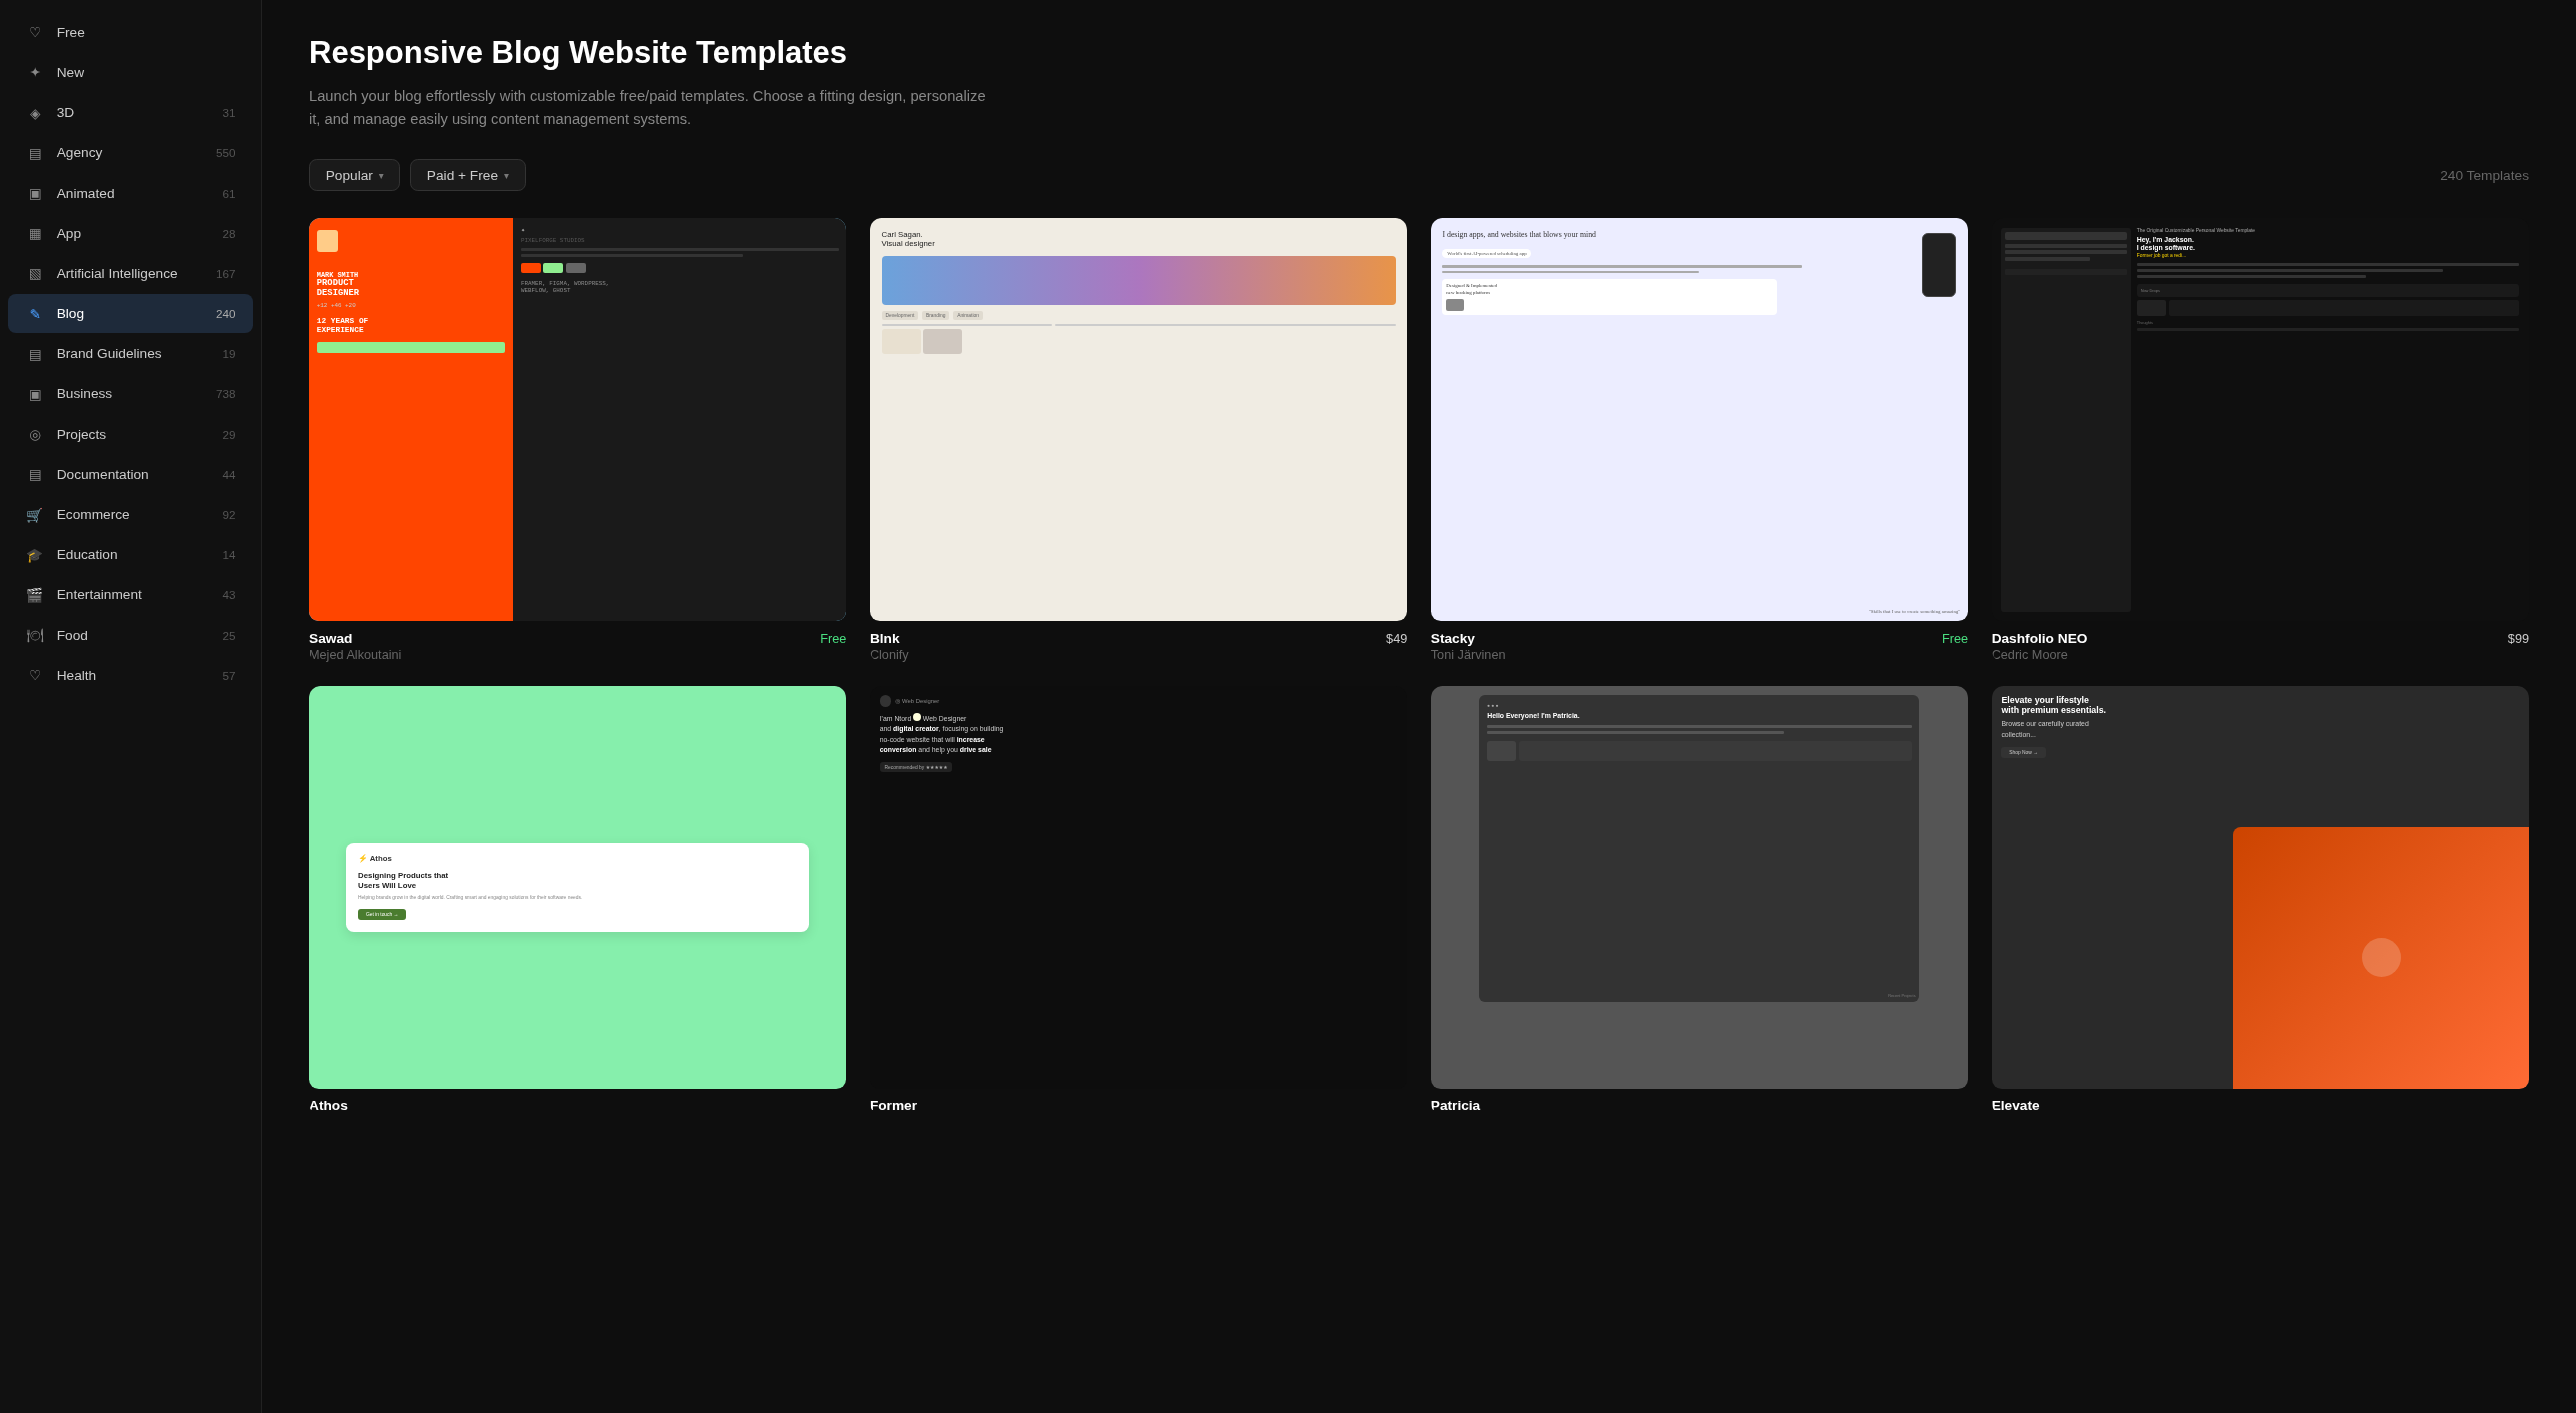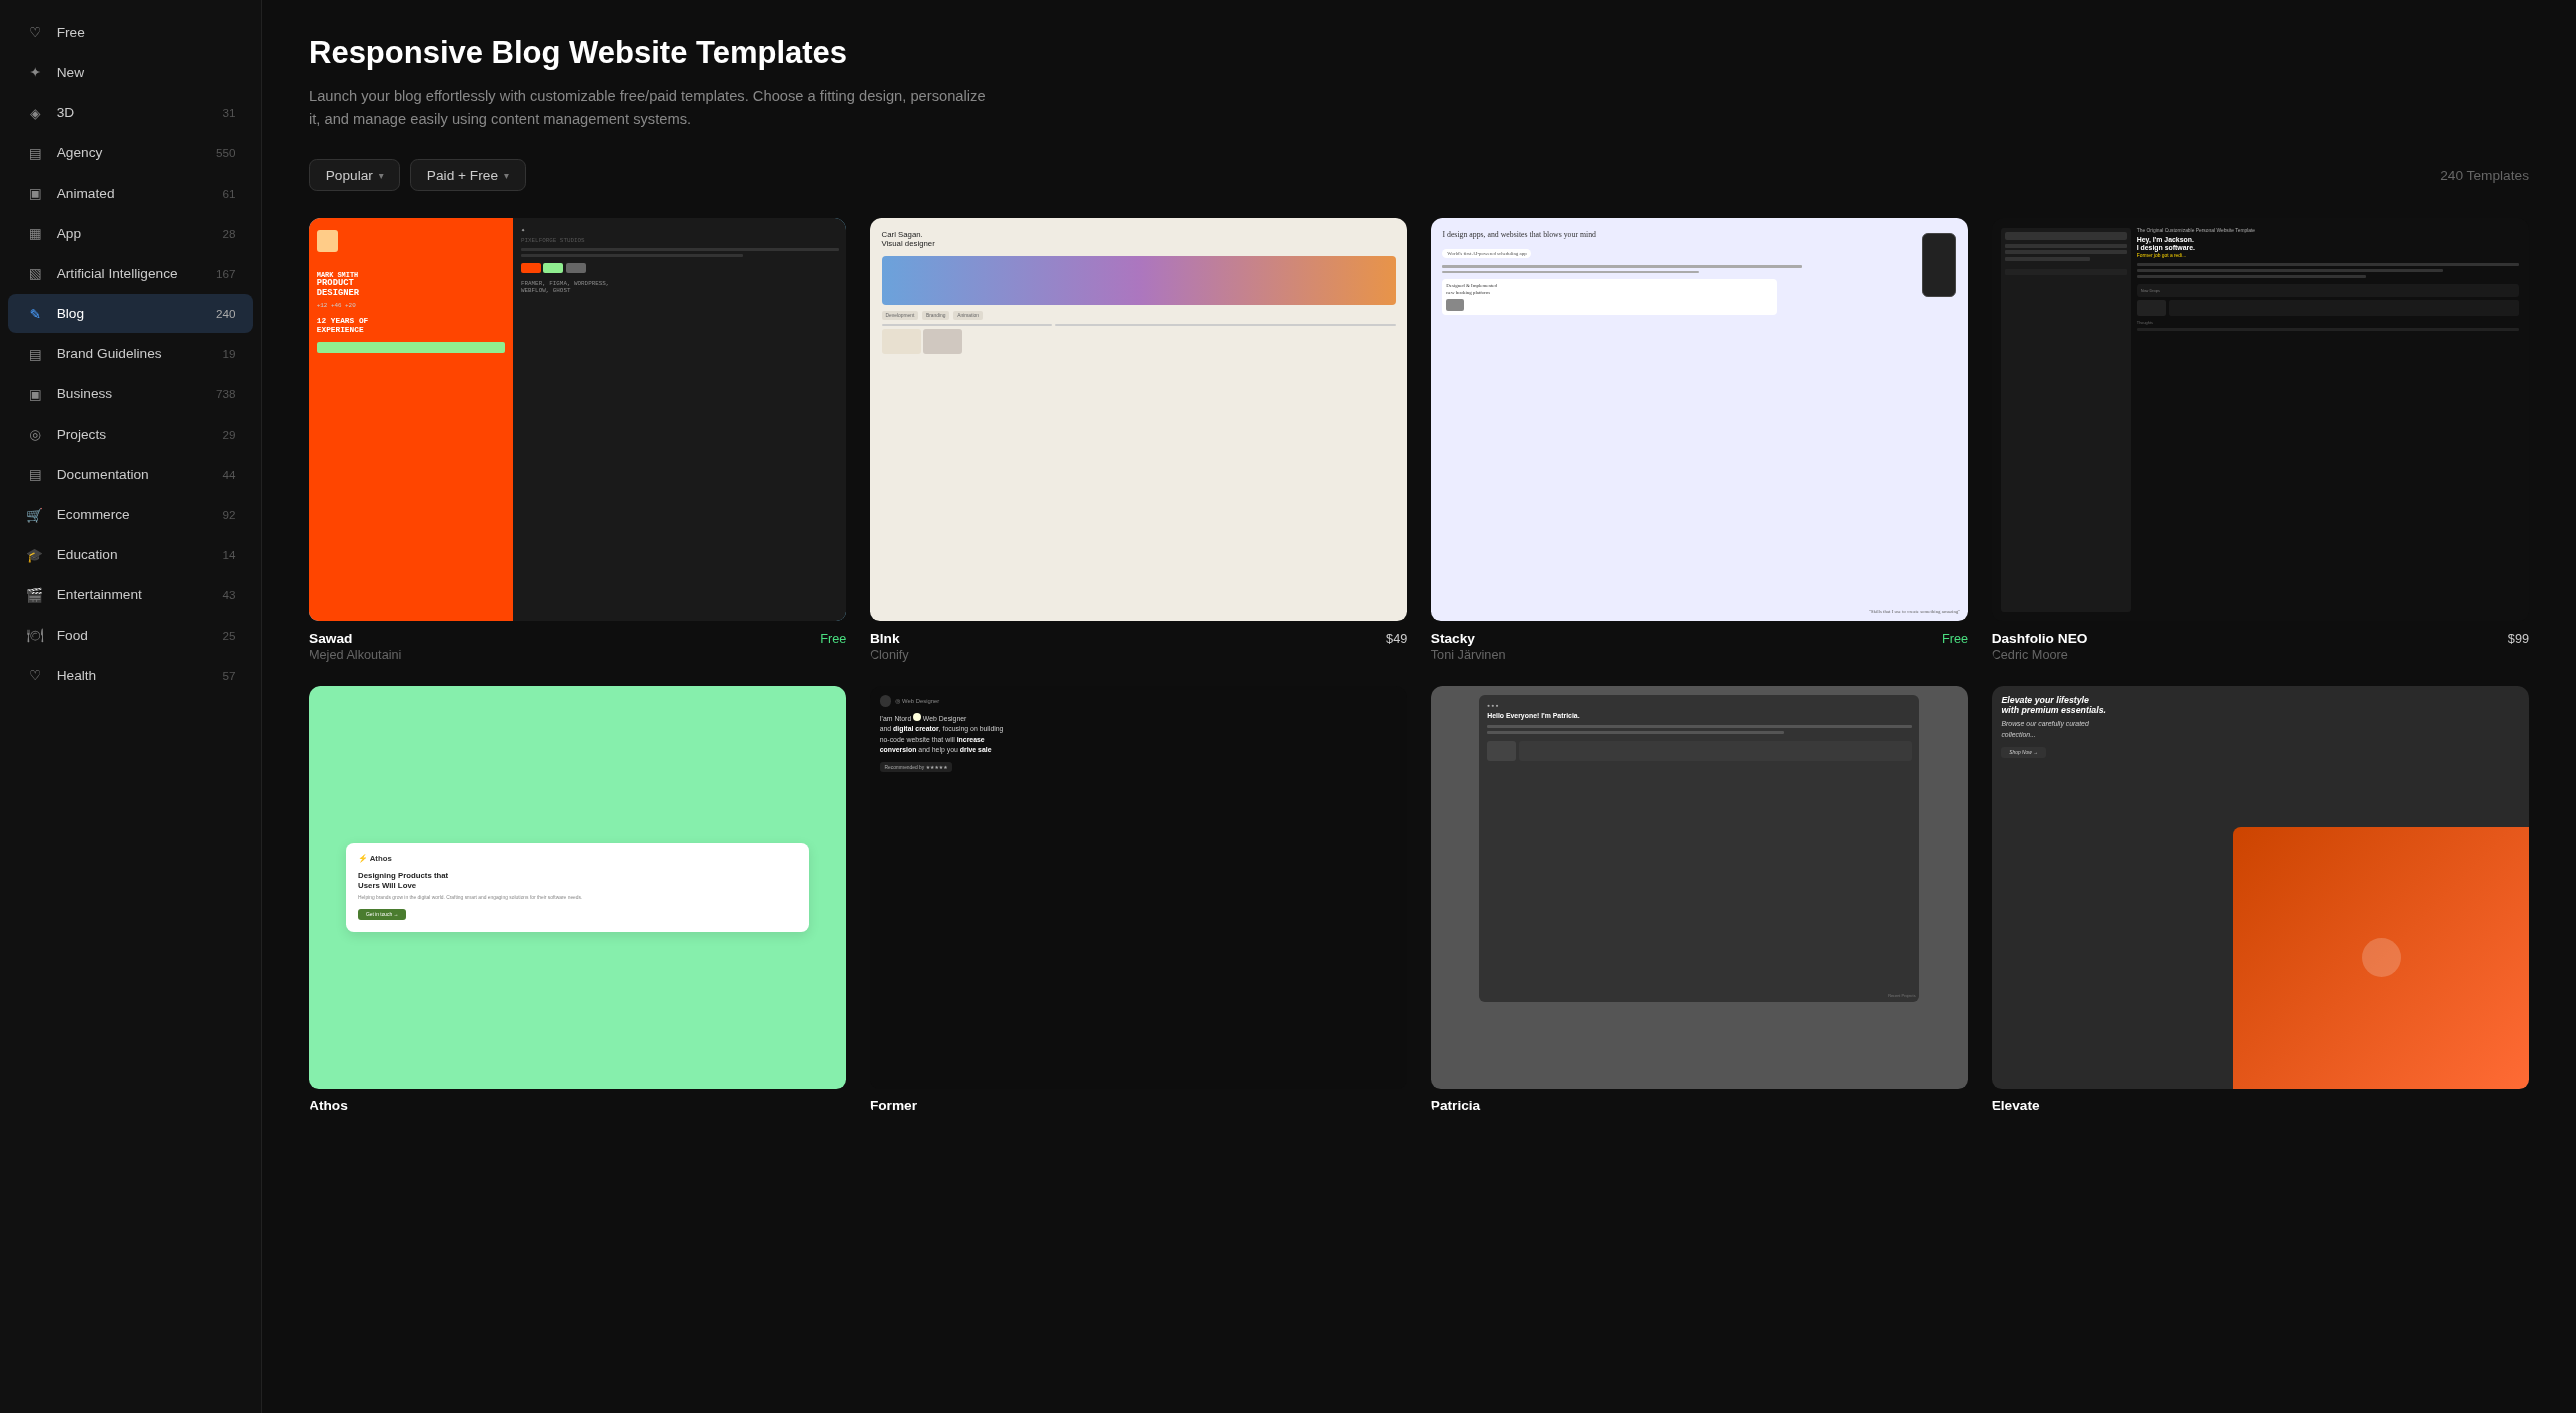--- a/index.html
+++ b/index.html
@@ -592,21 +592,21 @@
             <div style="position:absolute;bottom:3.9px;right:3.9px;font-size:3.9px;color:#777;">Recent Projects</div>
           </div>
         </div>
         </div>
         <div class="template-info">
     <span class="template-name">Patricia</span>
 
   </div>
       </div>
       <div class="template-card">
-        <div class="template-thumbnail" style="position: relative; font-style: italic;">
+        <div class="template-thumbnail" style="position: relative;">
         <div class="elevate-bg" style="position:relative;">
           <div class="elevate-headline">Elevate your lifestyle<br>with premium essentials.</div>
           <div class="elevate-text">Browse our carefully curated<br>collection...</div>
           <div style="background:#333;color:#ccc;font-size:4.9px;padding:2.9px 7.8px;border-radius:2.9px;display:inline-block;margin-top:5.9px;">Shop Now →</div>
           <div style="position:absolute;right:0;bottom:0;width:55%;height:65%;background:linear-gradient(135deg,#cc4400,#ff6b35);border-radius:7.8px 0 0 0;display:flex;align-items:center;justify-content:center;overflow:hidden;">
             <div style="width:39px;height:39px;background:rgba(255,255,255,0.2);border-radius:50%;"></div>
           </div>
         </div>
         </div>
         <div class="template-info">

